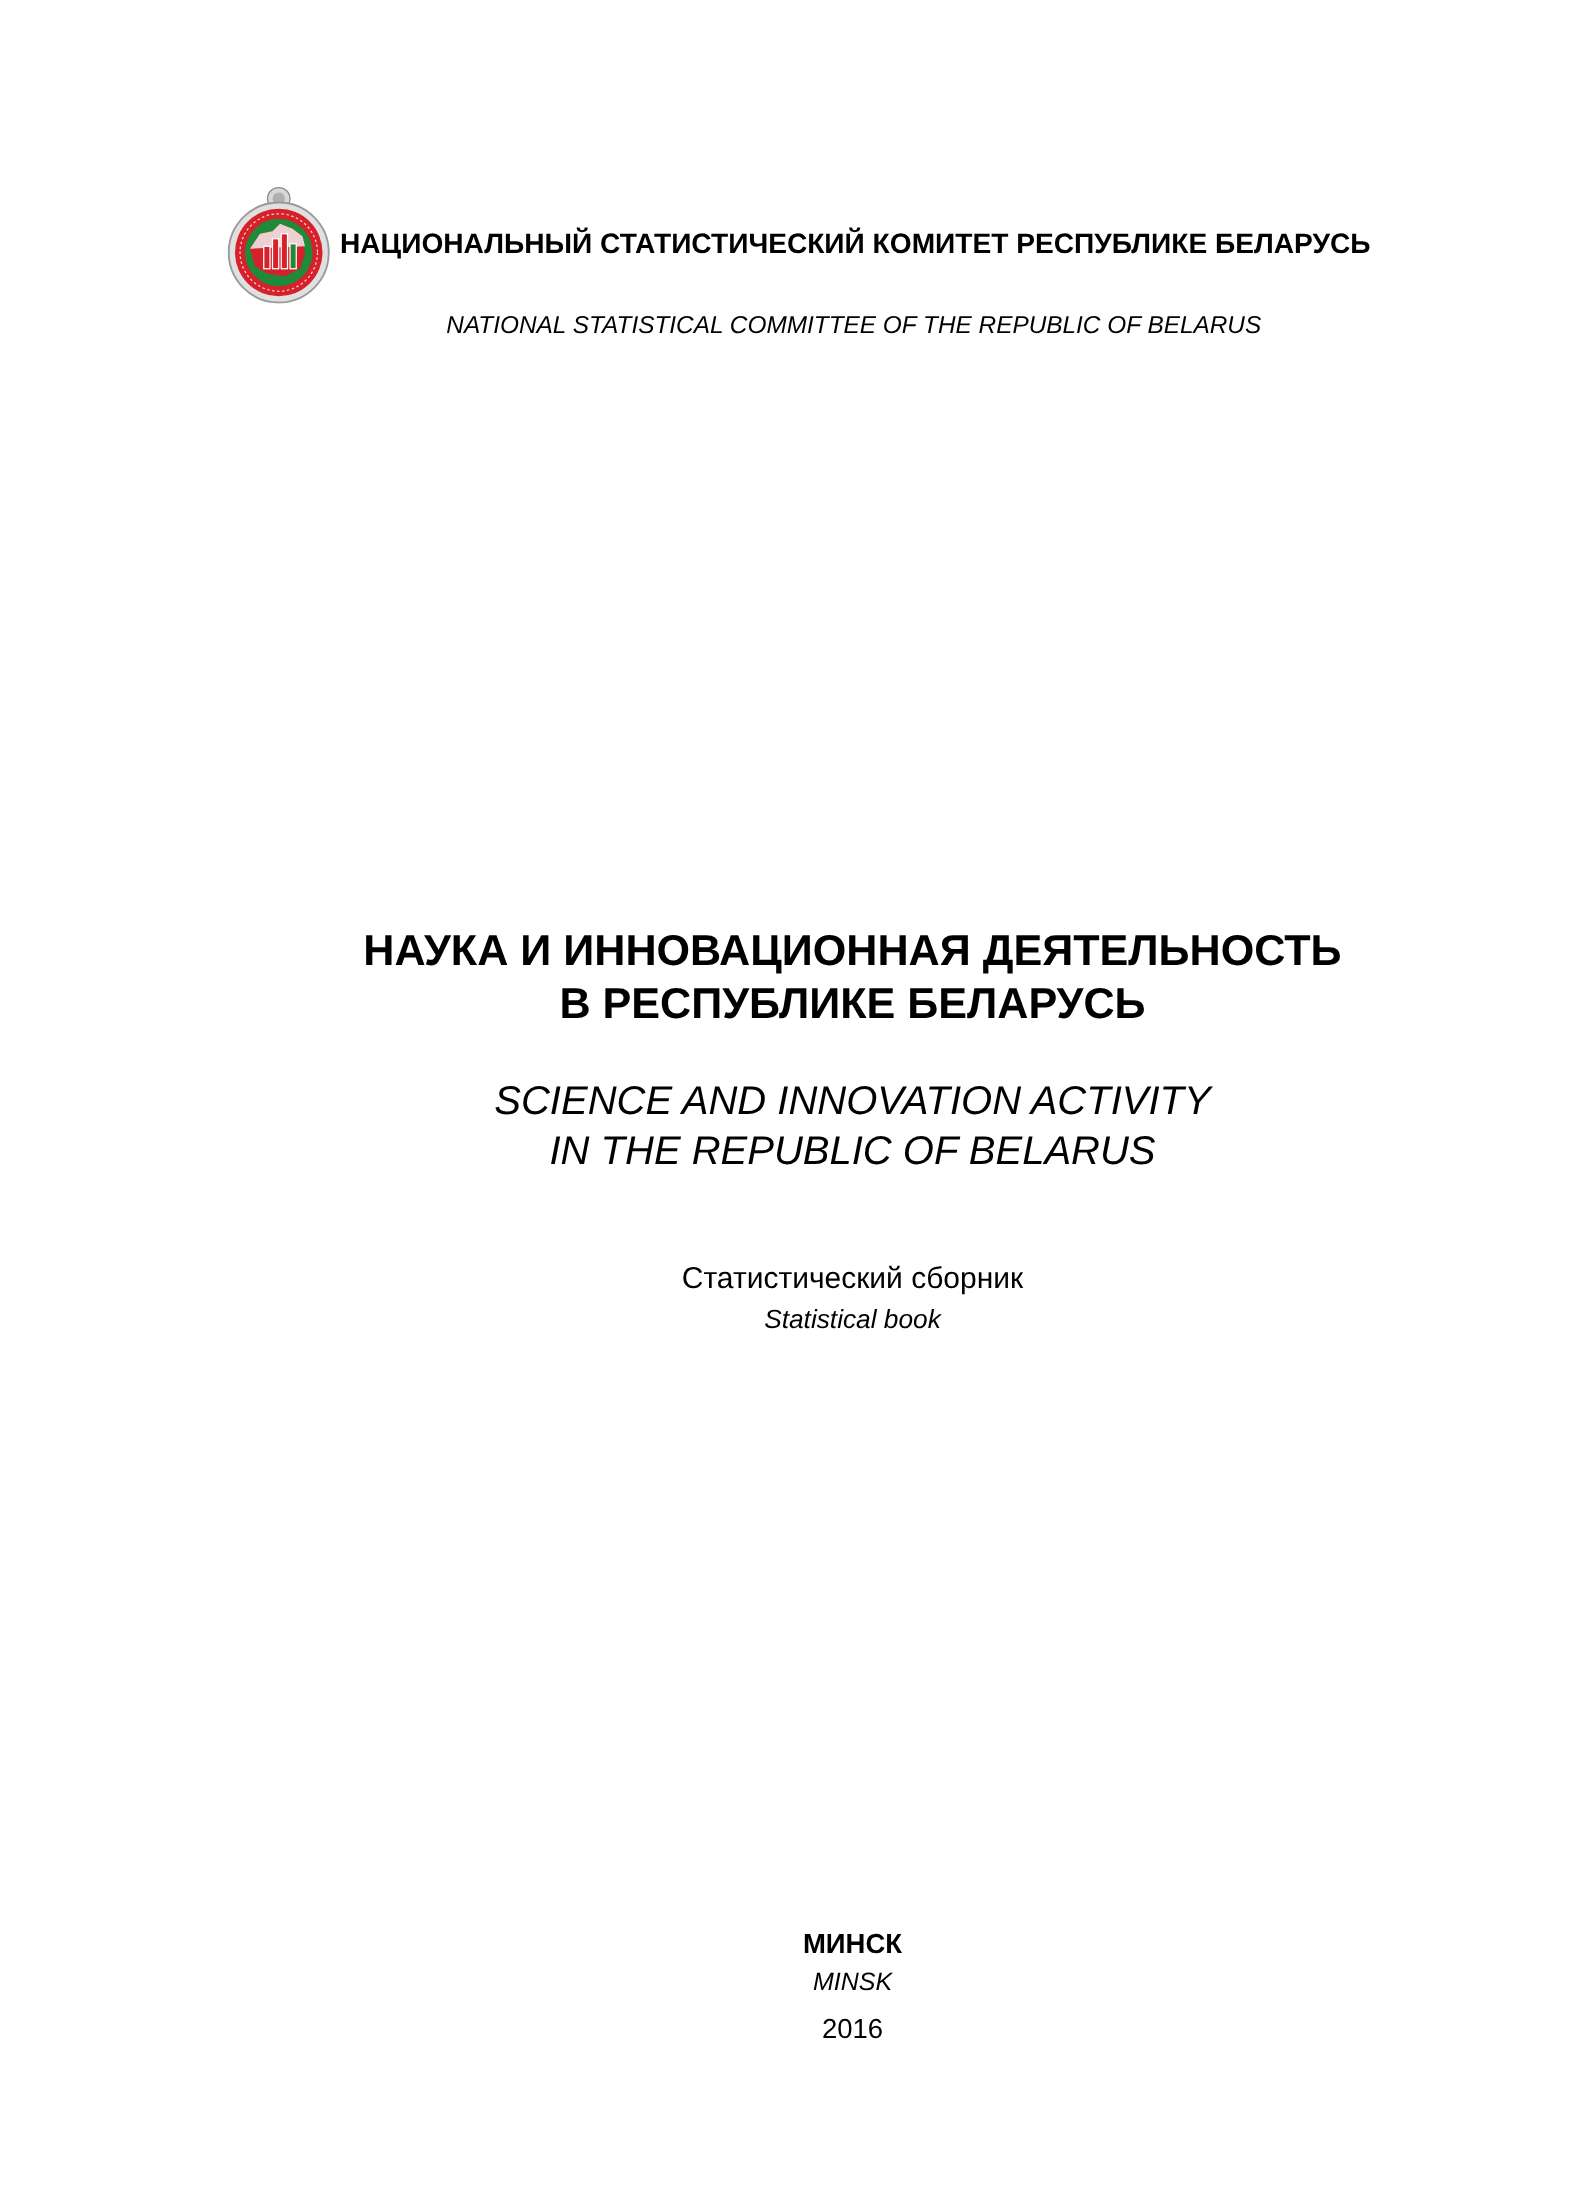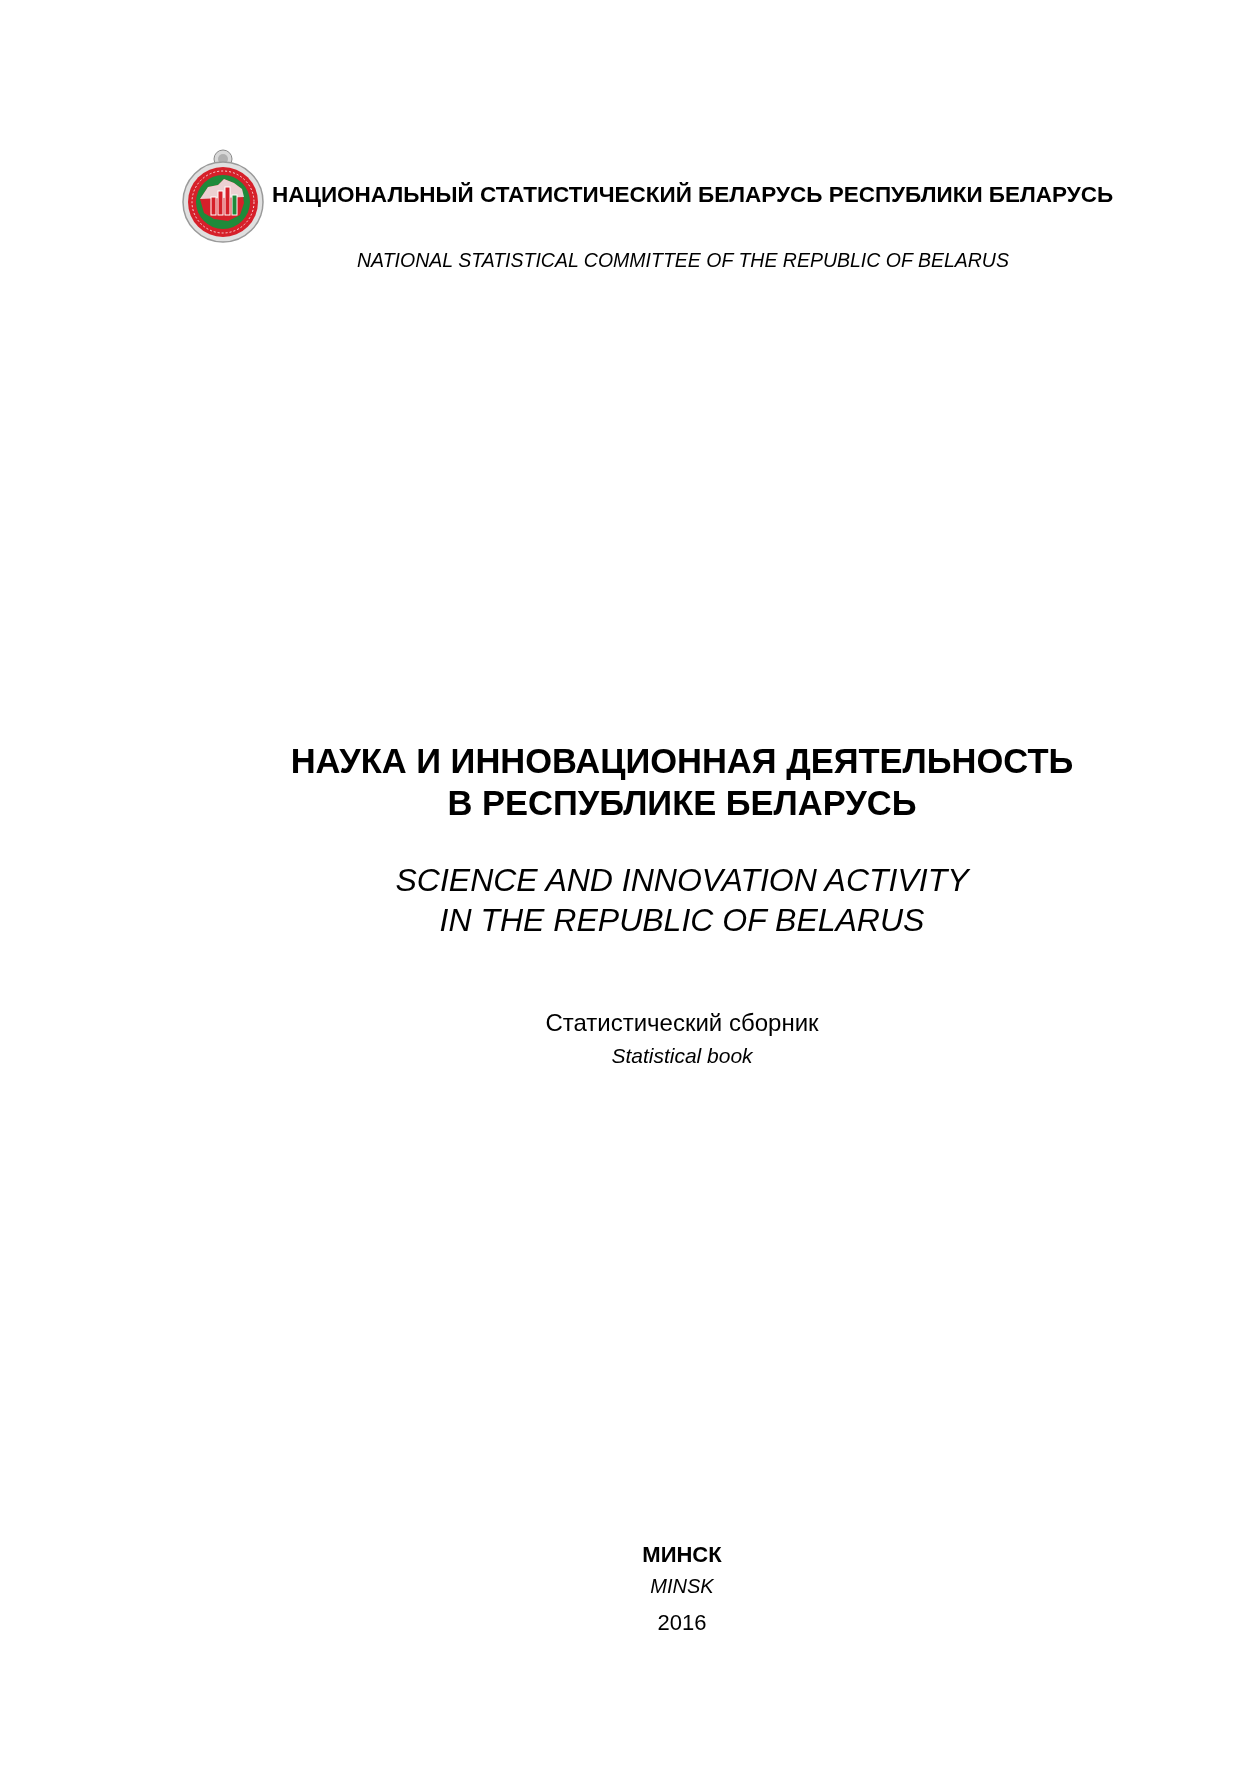--- a/index.html
+++ b/index.html
@@ -52,21 +52,21 @@
 
       <path d="M22 52 L30 40 L40 38 L46 32 L56 36 L64 42 L66 50 L22 52 Z" fill="#f0f0f0" opacity="0.85"></path>
 
       <rect x="33" y="50" width="5" height="18" fill="#d6202a" stroke="#ffffff" stroke-width="1"></rect>
       <rect x="40" y="44" width="5" height="24" fill="#d6202a" stroke="#ffffff" stroke-width="1"></rect>
       <rect x="47" y="40" width="5" height="28" fill="#d6202a" stroke="#ffffff" stroke-width="1"></rect>
       <rect x="54" y="48" width="5" height="20" fill="#1f8a3a" stroke="#ffffff" stroke-width="1"></rect>
 
       <circle cx="45" cy="55" r="31" fill="none" stroke="#ffffff" stroke-width="1" stroke-dasharray="2 2" opacity="0.8"></circle>
     </svg>
-    <span class="org-ru">НАЦИОНАЛЬНЫЙ СТАТИСТИЧЕСКИЙ БЕЛАРУСЬ РЕСПУБЛИКИ БЕЛАРУСЬ</span>
+    <span class="org-ru">НАЦИОНАЛЬНЫЙ СТАТИСТИЧЕСКИЙ КОМИТЕТ РЕСПУБЛИКЕ БЕЛАРУСЬ</span>
   </div>
 
   <div class="org-en">NATIONAL STATISTICAL COMMITTEE OF THE REPUBLIC OF BELARUS</div>
 
   <div class="title-ru">
     <div>НАУКА И ИННОВАЦИОННАЯ ДЕЯТЕЛЬНОСТЬ</div>
     <div>В РЕСПУБЛИКЕ БЕЛАРУСЬ</div>
   </div>
 
   <div class="title-en">

